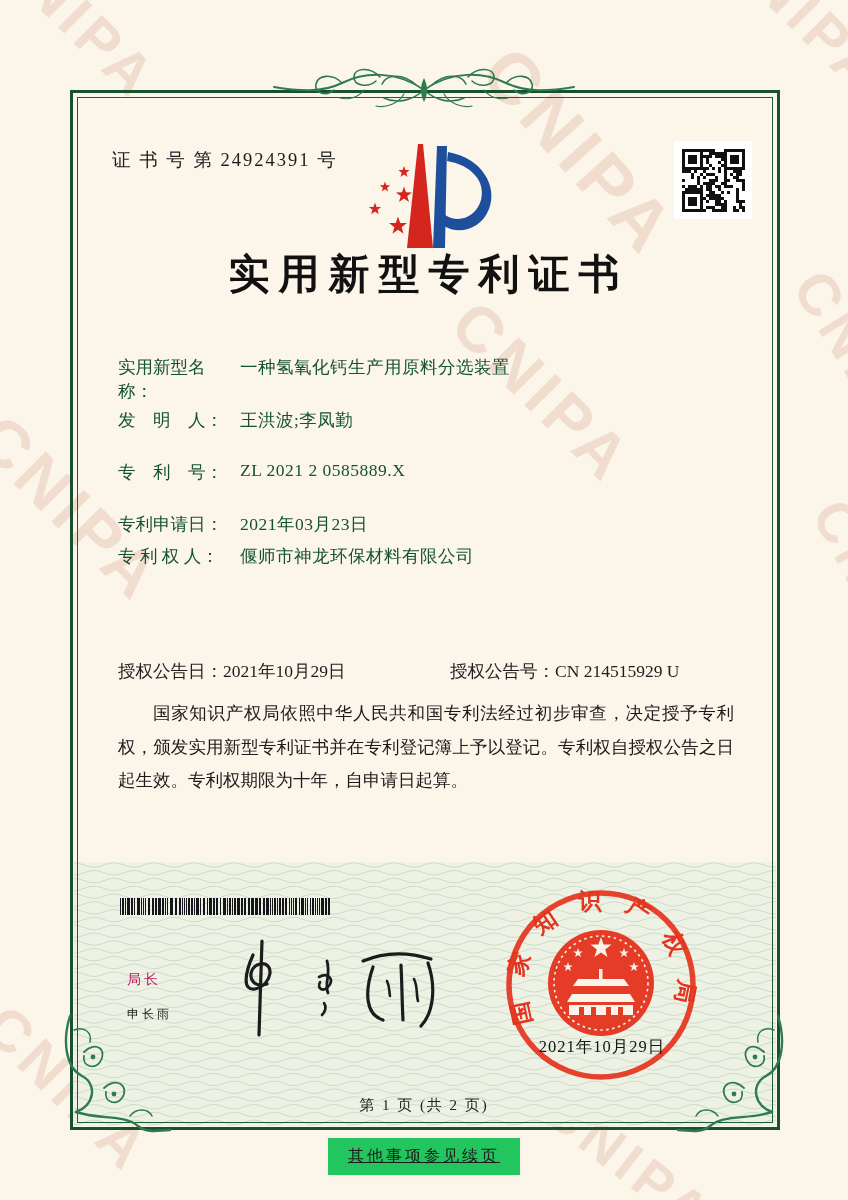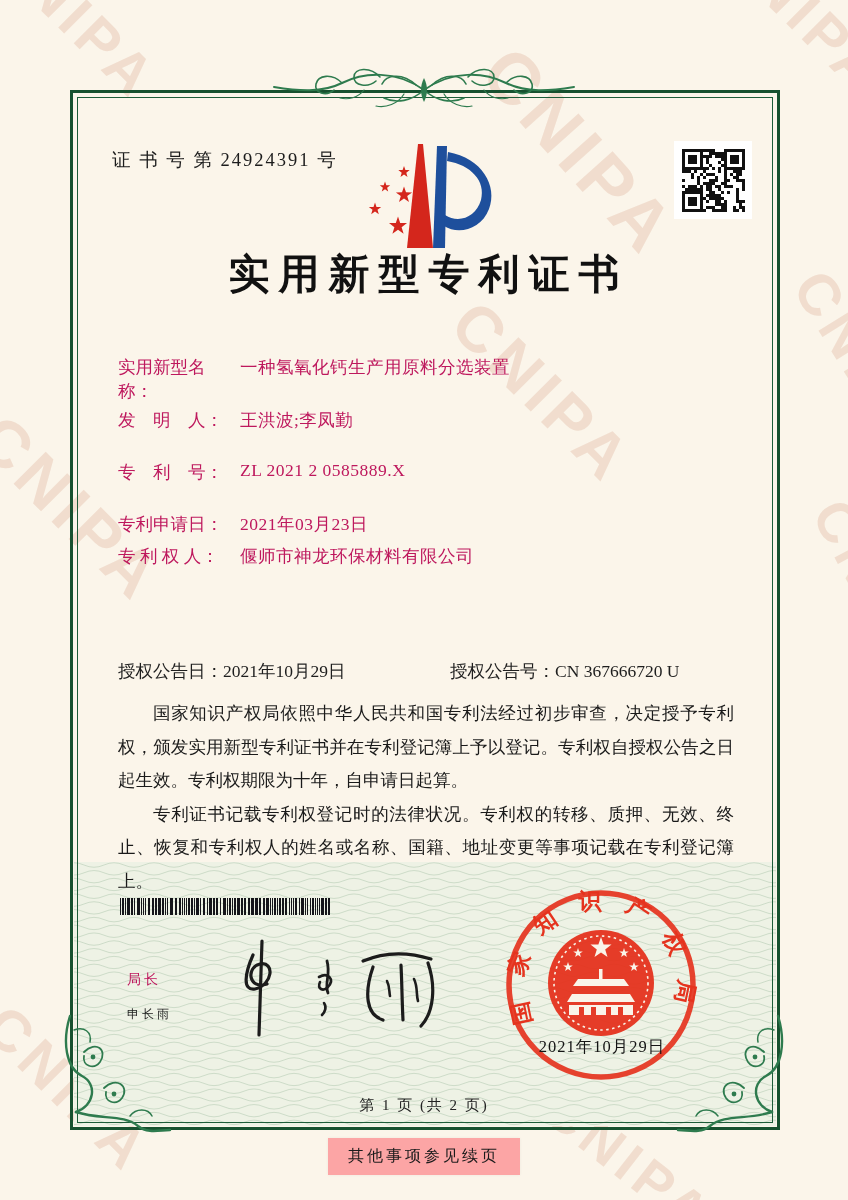--- a/index.html
+++ b/index.html
@@ -38,21 +38,21 @@
     background:#ffffff; display:flex; align-items:center; justify-content:center;
   }
   .qr { position:relative; width:63px; height:63px; background:#fff; }
   .qr div { position:absolute; width:3px; height:3px; background:#111; }
   .title {
     position:absolute; left:0; top:247px; width:100%; text-align:center;
     font-size:41px; font-weight:bold; letter-spacing:9px; color:#111;
     text-indent:9px;
   }
   
-  .field-row { position:absolute; left:118px; width:620px; font-size:17.5px; color:#be185d; display:flex; }
+  .field-row { position:absolute; left:118px; width:620px; font-size:17.5px; color:#14532d; display:flex; }
   .field-row .flabel { display:inline-block; width:122px; flex:0 0 122px; }
   .field-row .fvalue { letter-spacing:0.5px; }
   .grant-row { position:absolute; left:118px; top:659px; width:620px; font-size:17.5px; color:#1e1e1e; }
   .grant-row .pair2 { position:absolute; left:332px; top:0; }
   
   .body-text {
     position:absolute; left:118px; top:697px; width:616px;
     font-size:17.5px; line-height:33.5px; text-align:justify; color:#1a1a1a;
   }
   .body-text p { text-indent:2em; }
@@ -67,22 +67,22 @@
   .seal-date {
     position:absolute; left:519px; top:1036px; width:166px; text-align:center;
     font-size:16.5px; color:#141414; letter-spacing:1px; z-index:5;
   }
   .page-info {
     position:absolute; left:0; top:1096px; width:100%; text-align:center;
     font-size:15px; letter-spacing:2px; color:#222;
   }
   .note-box {
     position:absolute; left:50%; transform:translateX(-50%); top:1138px;
-    background:#fca5a5; padding:8px 20px; font-size:16px; letter-spacing:3px;
-    color:#1b1b1b; box-shadow:0 0 3px rgba(0,0,0,0.06);
+    background:#22c55e; padding:8px 20px; font-size:16px; letter-spacing:3px;
+    color:#1b1b1b; box-shadow:0 0 3px rgba(0,0,0,0.06);text-decoration:underline;
   }
 </style>
 </head>
 <body>
 
 <div class="page">
 
   <div class="wm" style="left:-28px; top:-18px; font-size:58px; transform:rotate(45deg);">CNIPA</div>
   <div class="wm" style="left:700px; top:-22px; font-size:58px; transform:rotate(45deg);">CNIPA</div>
   <div class="wm" style="left:455px; top:110px; font-size:72px; transform:rotate(48deg);">CNIPA</div>
@@ -454,27 +454,26 @@
     <span class="fvalue">2021年03月23日</span>
   </div>
   <div class="field-row" style="top:544px;">
     <span class="flabel">专 利 权 人：</span>
     <span class="fvalue">偃师市神龙环保材料有限公司</span>
   </div>
 
   <div class="grant-row">
     <span>授权公告日：</span><span>2021年10月29日</span>
     <span class="pair2">
-      <span>授权公告号：</span><span>CN 367666720 U</span>
+      <span>授权公告号：</span><span>CN 214515929 U</span>
     </span>
   </div>
 
   <div class="body-text">
     <p>国家知识产权局依照中华人民共和国专利法经过初步审查，决定授予专利权，颁发实用新型专利证书并在专利登记簿上予以登记。专利权自授权公告之日起生效。专利权期限为十年，自申请日起算。</p>
-    <p>专利证书记载专利权登记时的法律状况。专利权的转移、质押、无效、终止、恢复和专利权人的姓名或名称、国籍、地址变更等事项记载在专利登记簿上。</p>
   </div>
 
   <div class="barcode" id="barcode"><i style="width: 1px;"></i><s style="width: 1px;"></s><i style="width: 2px;"></i><s style="width: 1px;"></s><i style="width: 1px;"></i><s style="width: 1px;"></s><i style="width: 3px;"></i><s style="width: 1px;"></s><i style="width: 2px;"></i><s style="width: 1px;"></s><i style="width: 1px;"></i><s style="width: 2px;"></s><i style="width: 3px;"></i><s style="width: 1px;"></s><i style="width: 1px;"></i><s style="width: 1px;"></s><i style="width: 1px;"></i><s style="width: 1px;"></s><i style="width: 1px;"></i><s style="width: 2px;"></s><i style="width: 2px;"></i><s style="width: 2px;"></s><i style="width: 2px;"></i><s style="width: 1px;"></s><i style="width: 2px;"></i><s style="width: 1px;"></s><i style="width: 3px;"></i><s style="width: 1px;"></s><i style="width: 2px;"></i><s style="width: 1px;"></s><i style="width: 1px;"></i><s style="width: 1px;"></s><i style="width: 1px;"></i><s style="width: 2px;"></s><i style="width: 3px;"></i><s style="width: 2px;"></s><i style="width: 2px;"></i><s style="width: 2px;"></s><i style="width: 2px;"></i><s style="width: 1px;"></s><i style="width: 1px;"></i><s style="width: 1px;"></s><i style="width: 1px;"></i><s style="width: 1px;"></s><i style="width: 1px;"></i><s style="width: 1px;"></s><i style="width: 2px;"></i><s style="width: 1px;"></s><i style="width: 2px;"></i><s style="width: 1px;"></s><i style="width: 1px;"></i><s style="width: 1px;"></s><i style="width: 3px;"></i><s style="width: 1px;"></s><i style="width: 1px;"></i><s style="width: 2px;"></s><i style="width: 2px;"></i><s style="width: 2px;"></s><i style="width: 1px;"></i><s style="width: 1px;"></s><i style="width: 3px;"></i><s style="width: 1px;"></s><i style="width: 2px;"></i><s style="width: 1px;"></s><i style="width: 2px;"></i><s style="width: 2px;"></s><i style="width: 1px;"></i><s style="width: 2px;"></s><i style="width: 3px;"></i><s style="width: 1px;"></s><i style="width: 1px;"></i><s style="width: 1px;"></s><i style="width: 2px;"></i><s style="width: 1px;"></s><i style="width: 1px;"></i><s style="width: 1px;"></s><i style="width: 2px;"></i><s style="width: 1px;"></s><i style="width: 3px;"></i><s style="width: 1px;"></s><i style="width: 2px;"></i><s style="width: 1px;"></s><i style="width: 2px;"></i><s style="width: 2px;"></s><i style="width: 2px;"></i><s style="width: 1px;"></s><i style="width: 3px;"></i><s style="width: 1px;"></s><i style="width: 3px;"></i><s style="width: 1px;"></s><i style="width: 2px;"></i><s style="width: 2px;"></s><i style="width: 2px;"></i><s style="width: 1px;"></s><i style="width: 3px;"></i><s style="width: 1px;"></s><i style="width: 1px;"></i><s style="width: 1px;"></s><i style="width: 1px;"></i><s style="width: 1px;"></s><i style="width: 2px;"></i><s style="width: 1px;"></s><i style="width: 1px;"></i><s style="width: 1px;"></s><i style="width: 2px;"></i><s style="width: 1px;"></s><i style="width: 2px;"></i><s style="width: 1px;"></s><i style="width: 2px;"></i><s style="width: 2px;"></s><i style="width: 1px;"></i><s style="width: 1px;"></s><i style="width: 1px;"></i><s style="width: 1px;"></s><i style="width: 1px;"></i><s style="width: 1px;"></s><i style="width: 2px;"></i><s style="width: 2px;"></s><i style="width: 1px;"></i><s style="width: 1px;"></s><i style="width: 3px;"></i><s style="width: 1px;"></s><i style="width: 1px;"></i><s style="width: 1px;"></s><i style="width: 1px;"></i><s style="width: 2px;"></s><i style="width: 1px;"></i><s style="width: 1px;"></s><i style="width: 2px;"></i><s style="width: 1px;"></s><i style="width: 1px;"></i><s style="width: 1px;"></s><i style="width: 1px;"></i><s style="width: 1px;"></s><i style="width: 1px;"></i><s style="width: 1px;"></s><i style="width: 3px;"></i><s style="width: 1px;"></s><i style="width: 2px;"></i><s style="width: 1px;"></s><i style="width: 2px;"></i><s style="width: 1px;"></s></div>
 
   <div class="signer-title">局长</div>
   <div class="signer-name">申长雨</div>
 
   <svg class="signature-svg" viewBox="0 0 235 108">
     <g fill="none" stroke="#1c1c1c" stroke-width="3.2" stroke-linecap="round">
       <path d="M47 8 C46 40 45 72 44 102"></path>

